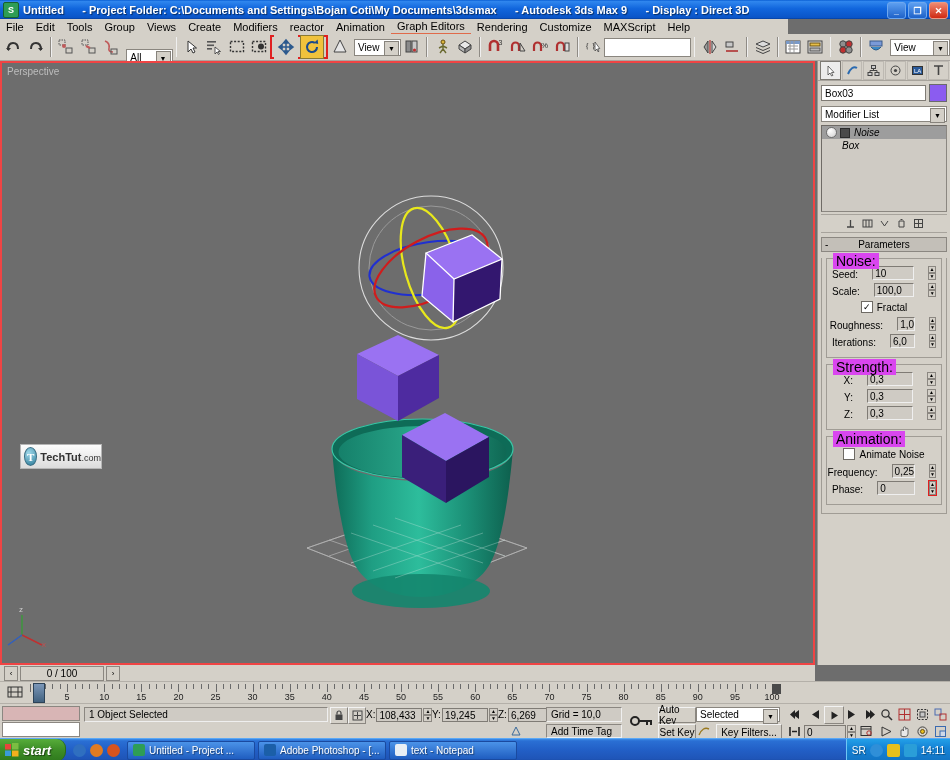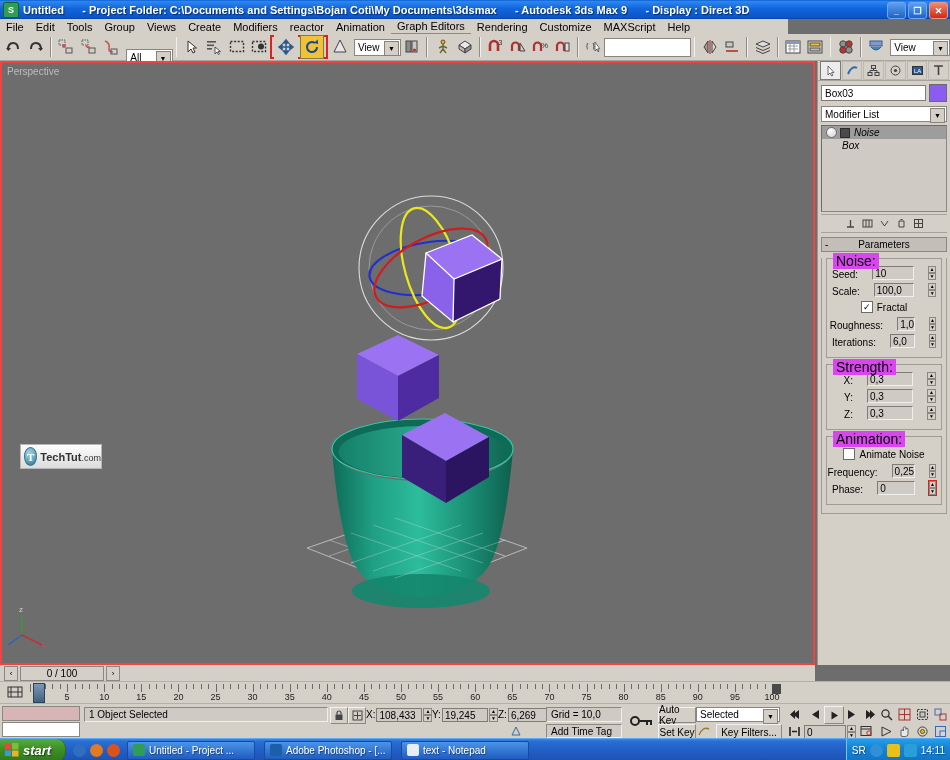--- a/index.html
+++ b/index.html
@@ -150,21 +150,21 @@
     background:linear-gradient(to bottom,#3b8ce8 0%,#2a6fd4 9%,#225fc6 50%,#1f55b8 90%,#1a4ba6 100%);
     border-top:1px solid #5ba8f5;display:flex;align-items:center;}
   .startbtn{width:66px;height:22px;
     background:linear-gradient(to bottom,#57ad3a 0%,#3f8f28 45%,#2f7a1d 100%);
     border-right:1px solid #2a6a19;border-top-right-radius:9px;border-bottom-right-radius:9px;
     display:flex;align-items:center;gap:4px;padding-left:5px;box-sizing:border-box;
     color:#fff;font-style:italic;font-weight:bold;font-size:13px;
     text-shadow:1px 1px 1px rgba(0,0,0,.5);}
   .ql{display:flex;align-items:center;gap:4px;padding:0 7px;}
   .ql-ic{width:13px;height:13px;border-radius:2px;}
-  .tasks{display:flex;align-items:center;gap:9px;}
+  .tasks{display:flex;align-items:center;gap:3px;}
   .task{height:19px;min-width:128px;background:linear-gradient(to bottom,#4b93e8,#1f5dc0);
     border:1px solid #1a4aa0;border-radius:2px;color:#fff;font-size:10px;
     display:flex;align-items:center;gap:4px;padding:0 5px;box-sizing:border-box;
     text-shadow:1px 1px 1px rgba(0,0,0,.45);overflow:hidden;white-space:nowrap;}
   .task .ic{width:12px;height:12px;border-radius:2px;flex:none;}
   .tray{position:absolute;right:0;top:0;height:22px;
     background:linear-gradient(to bottom,#23a0e8 0%,#1583d6 40%,#1274c4 100%);
     border-left:1px solid #6fc6f5;display:flex;align-items:center;gap:4px;padding:0 5px;
     color:#fff;font-size:10px;text-shadow:1px 1px 1px rgba(0,0,0,.4);}
   .tray-ic{width:13px;height:13px;border-radius:2px;}

